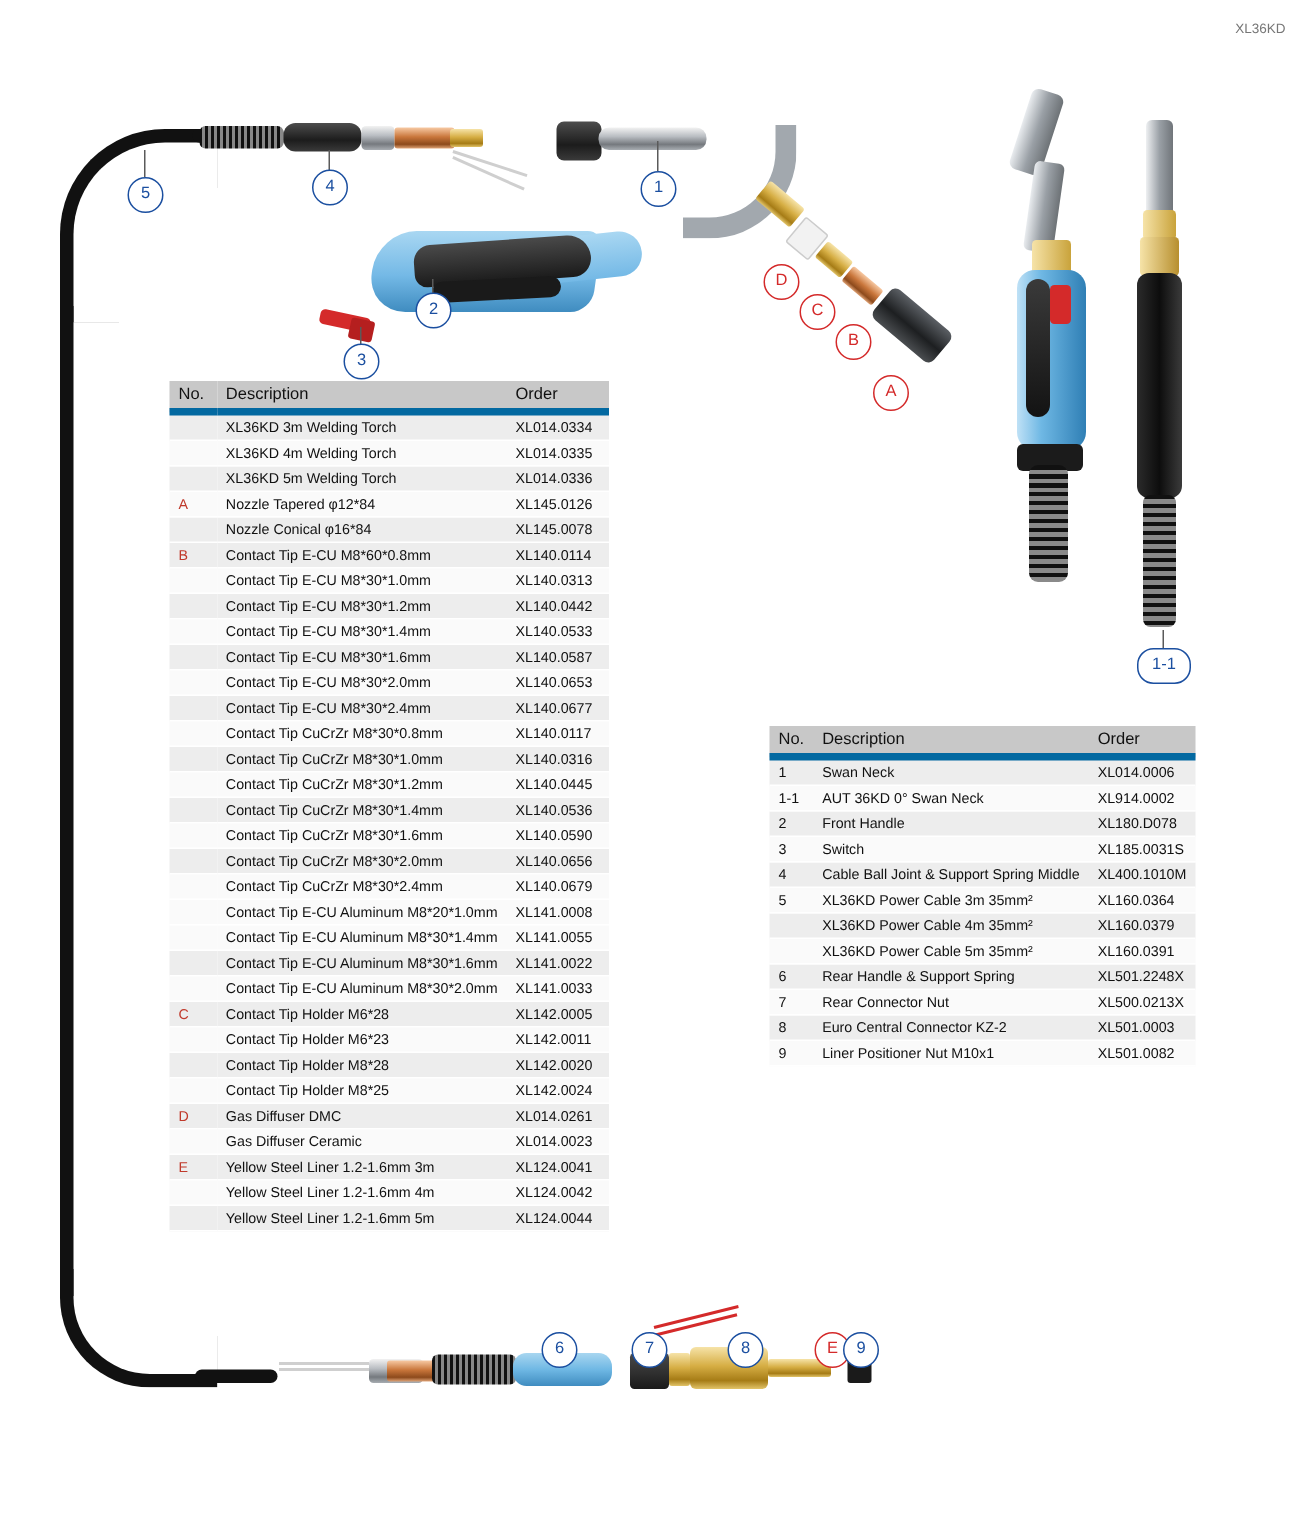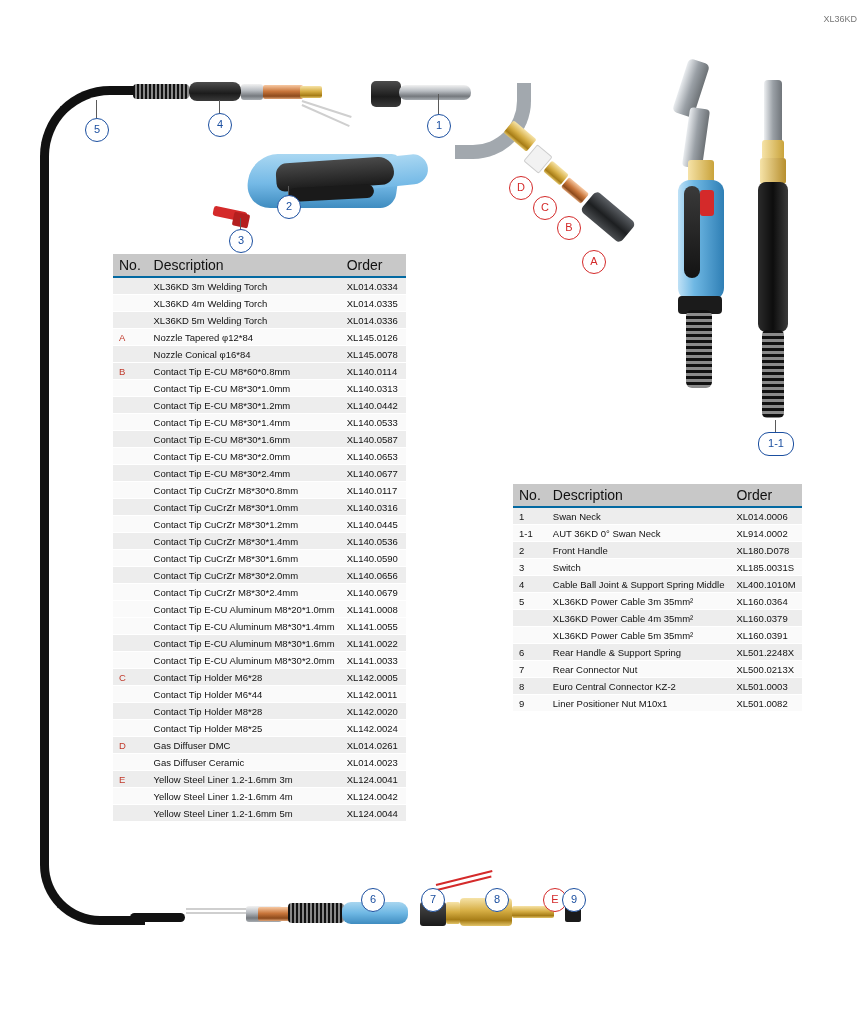--- a/index.html
+++ b/index.html
@@ -55,22 +55,22 @@
     position: absolute;
     border-collapse: collapse;
     font-size: 9.5px;
     color: #111;
   }
   table.parts th {
     background: #c8c8c8;
     font-weight: normal;
     text-align: left;
     padding: 3px 6px;
-    border-bottom: 2px solid #0369a1;
-    font-size: 14px;
+    border-bottom: 5px solid #0369a1;
+    font-size: 11px;
   }
   table.parts td {
     padding: 2.5px 6px;
     border-bottom: 1px solid #ffffff;
     white-space: nowrap;
   }
   table.parts tr.odd td { background: #ededed; }
   table.parts tr.even td { background: #fafafa; }
   td.key {
     width: 22px;
@@ -420,21 +420,21 @@
           <td>Contact Tip E-CU Aluminum M8*30*2.0mm</td>
           <td class="order">XL141.0033</td>
         </tr>
       <tr class="odd">
           <td class="key">C</td>
           <td>Contact Tip Holder M6*28</td>
           <td class="order">XL142.0005</td>
         </tr>
       <tr class="even">
           <td class="key"></td>
-          <td>Contact Tip Holder M6*44</td>
+          <td>Contact Tip Holder M6*23</td>
           <td class="order">XL142.0011</td>
         </tr>
       <tr class="odd">
           <td class="key"></td>
           <td>Contact Tip Holder M8*28</td>
           <td class="order">XL142.0020</td>
         </tr>
       <tr class="even">
           <td class="key"></td>
           <td>Contact Tip Holder M8*25</td>

